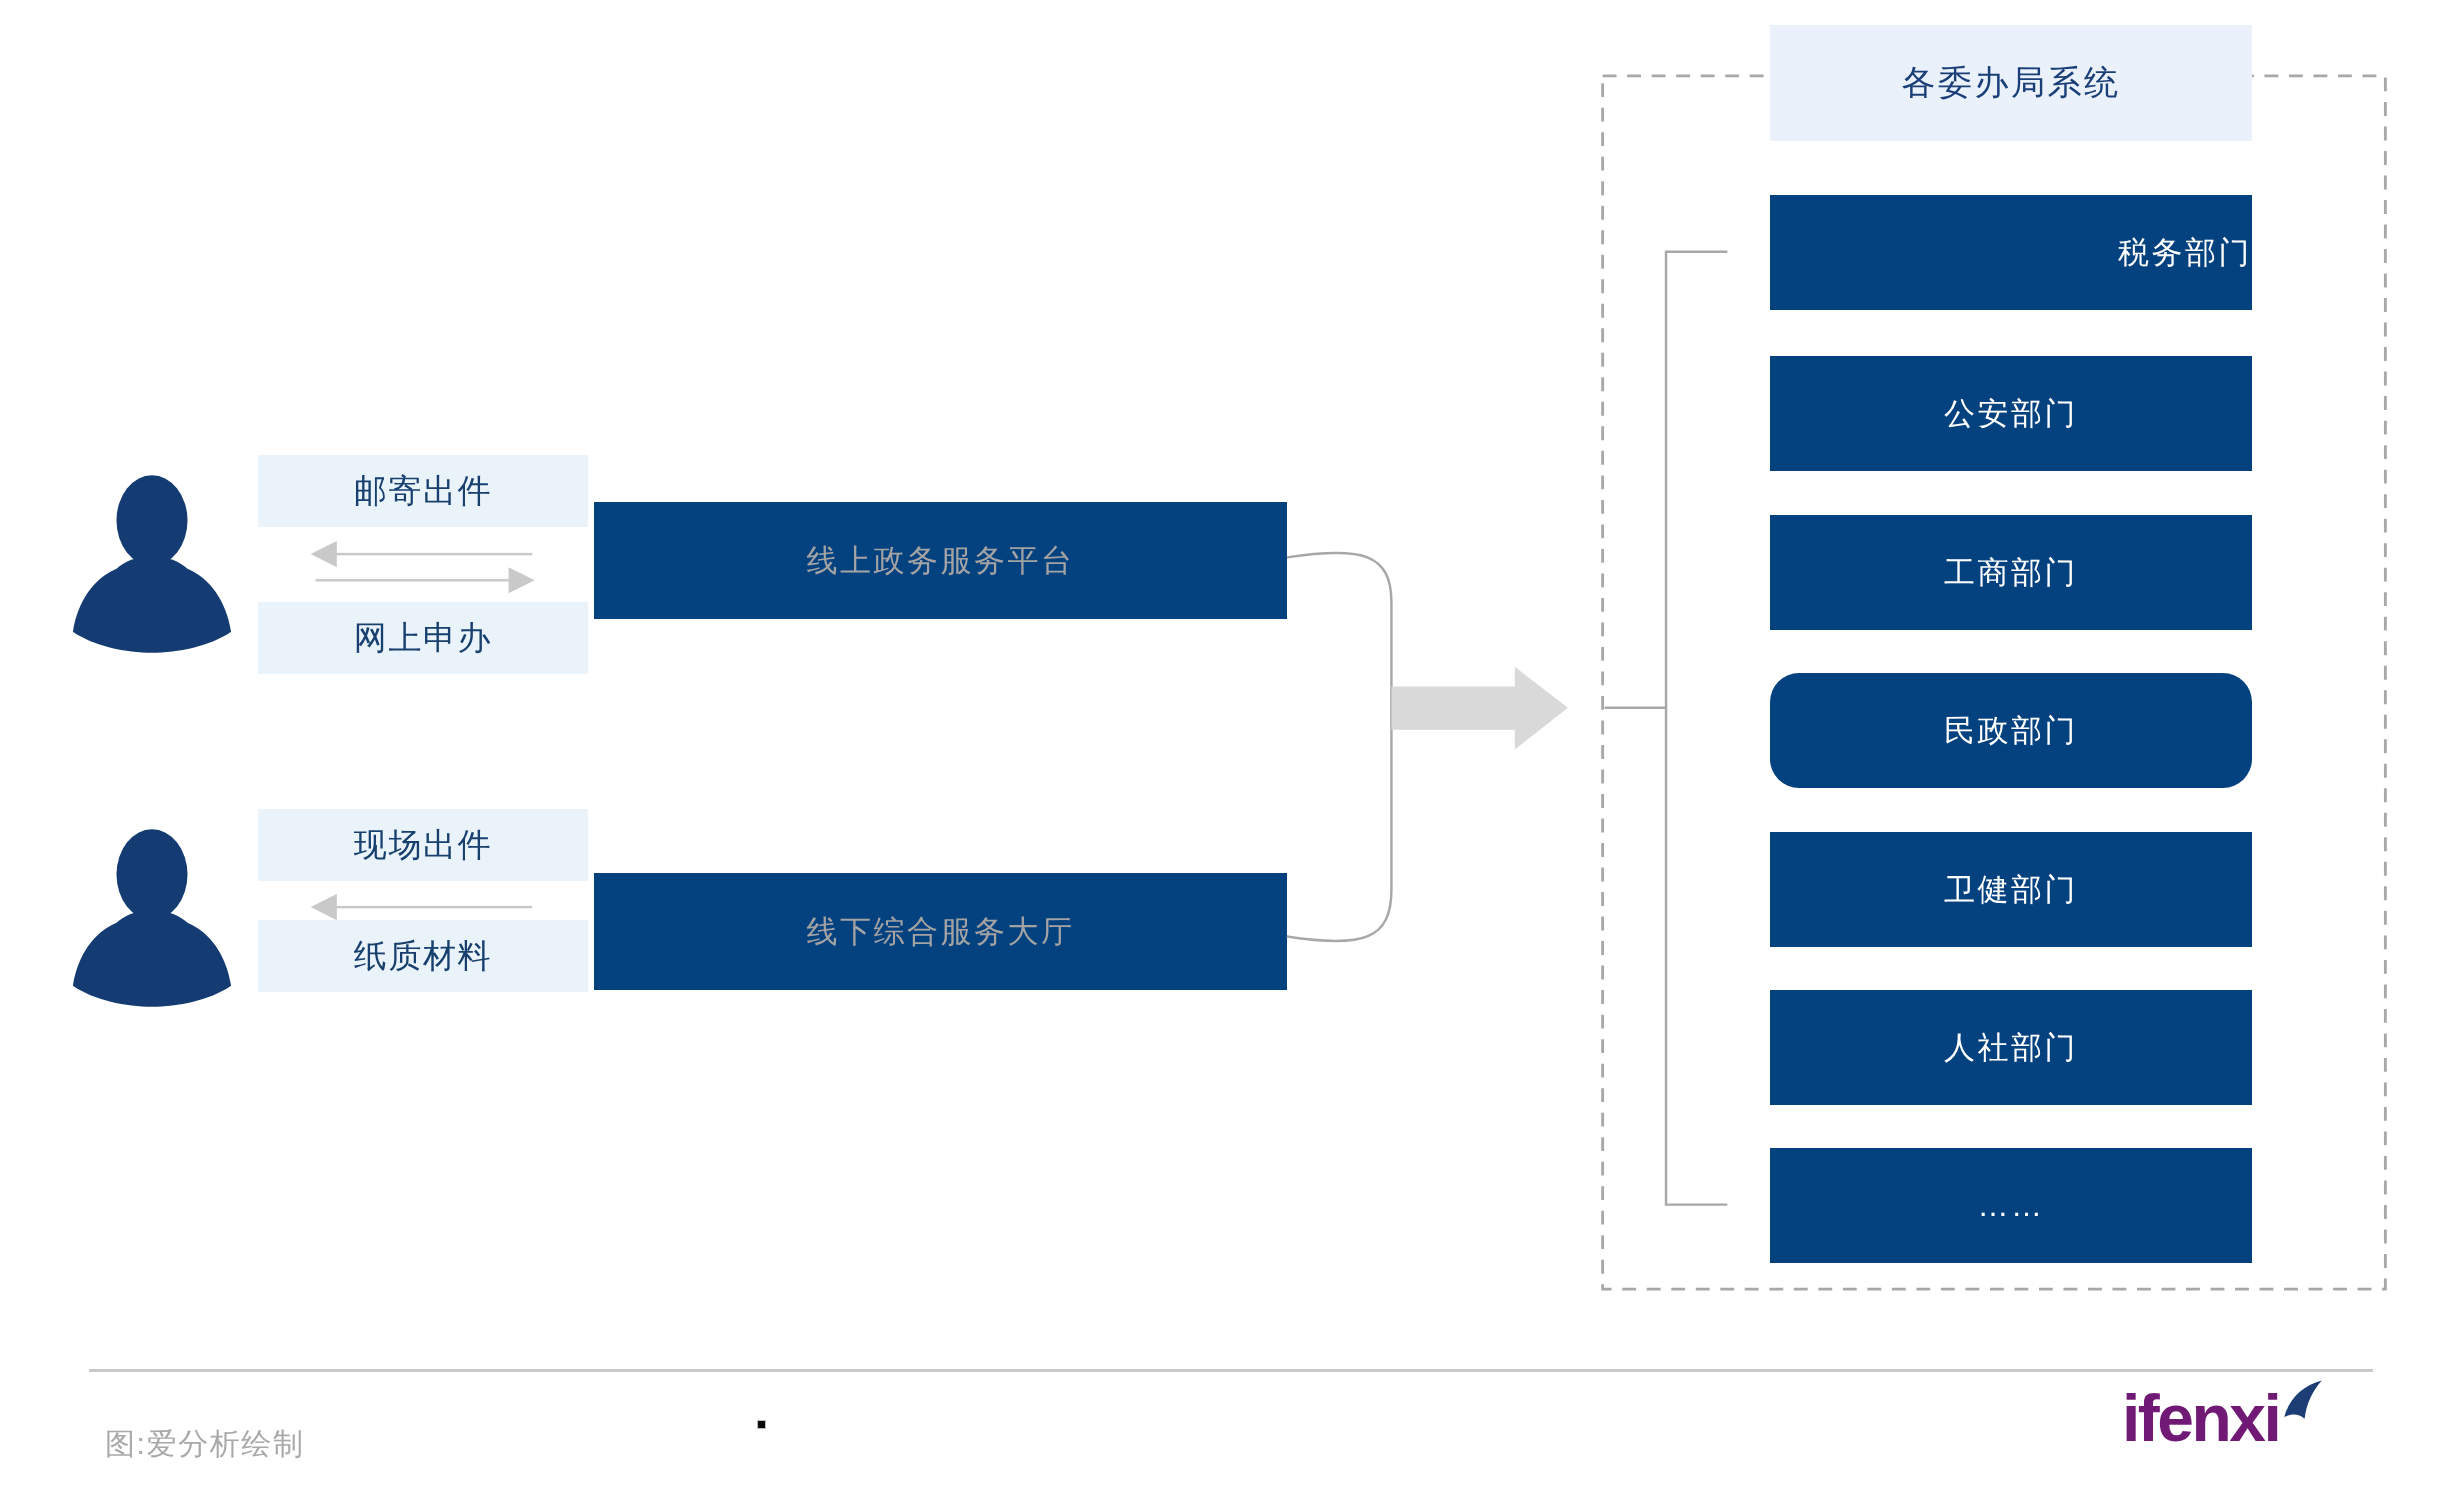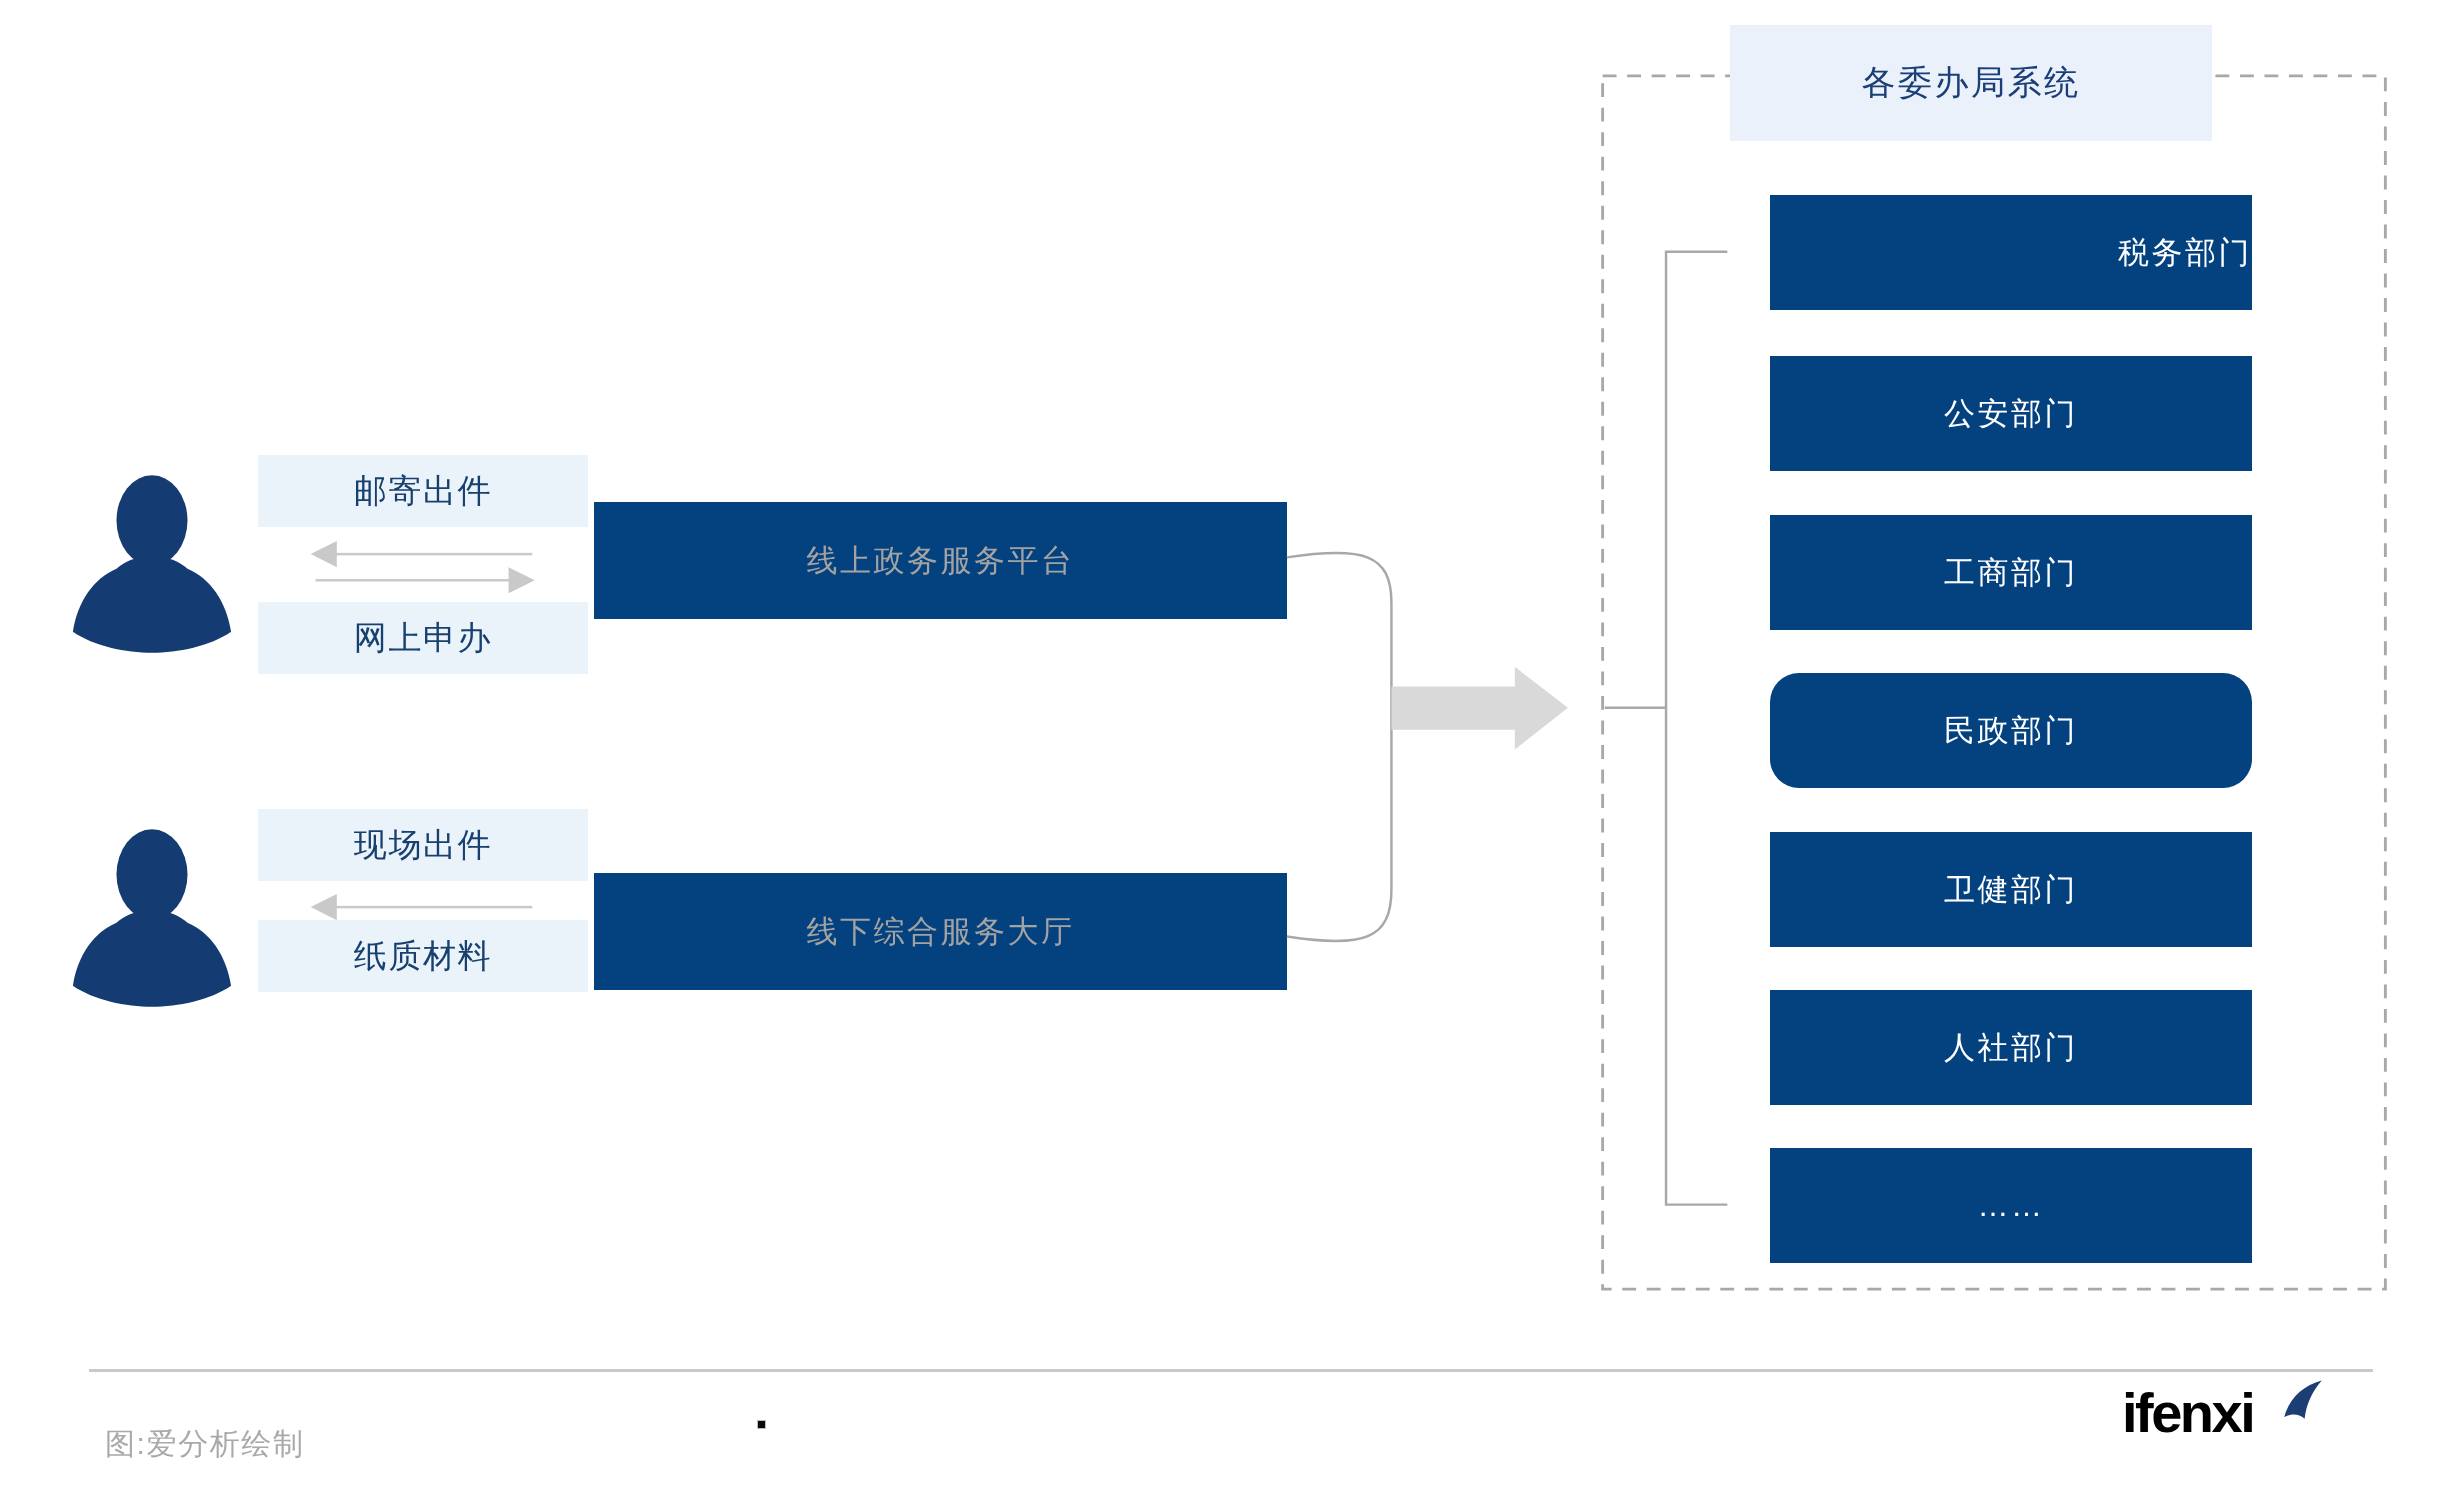--- a/index.html
+++ b/index.html
@@ -26,33 +26,33 @@
   }
 
   
   .dept{
     position:absolute;left:1770px;width:482px;height:115px;
     background:#04417F;color:#ffffff;font-size:31px;
     display:flex;align-items:center;justify-content:center;
     letter-spacing:2.5px;
   }
   .dept-header{
-    position:absolute;left:1730px;top:24.5px;width:482px;height:116px;
+    position:absolute;left:1770px;top:24.5px;width:482px;height:116px;
     background:#EAF1FA;color:#1A3E78;font-size:34px;
     display:flex;align-items:center;justify-content:center;
     letter-spacing:2.5px;z-index:3;
   }
 
   
   .separator{position:absolute;left:89px;top:1369px;width:2284px;height:3.3px;background:#C9C9C9;}
   .caption{position:absolute;left:105px;top:1424px;font-size:30px;color:#A9A9A9;letter-spacing:1.6px;text-align:center;}
   .tiny-dot{position:absolute;left:757px;top:1420px;width:7.4px;height:7.4px;background:#0A0A0A;border:0.8px solid #BDBDBD;}
   .logo-text{
-    position:absolute;left:2122px;top:1385px;font-size:56px;line-height:1;
-    font-weight:700;color:#000000;letter-spacing:-2.5px;
+    position:absolute;left:2122px;top:1385px;font-size:66px;line-height:1;
+    font-weight:700;color:#701a75;letter-spacing:-2.5px;
   }
   .logo-swoosh{position:absolute;left:2281px;top:1378px;z-index:4;}
 
   svg{display:block;}
 </style>
 </head>
 <body>
 
 <svg class="abs" style="left:68px;top:472px;" width="168" height="184" viewBox="0 0 104 114">
   <ellipse cx="52" cy="30" rx="22" ry="28" fill="#153C72"></ellipse>

